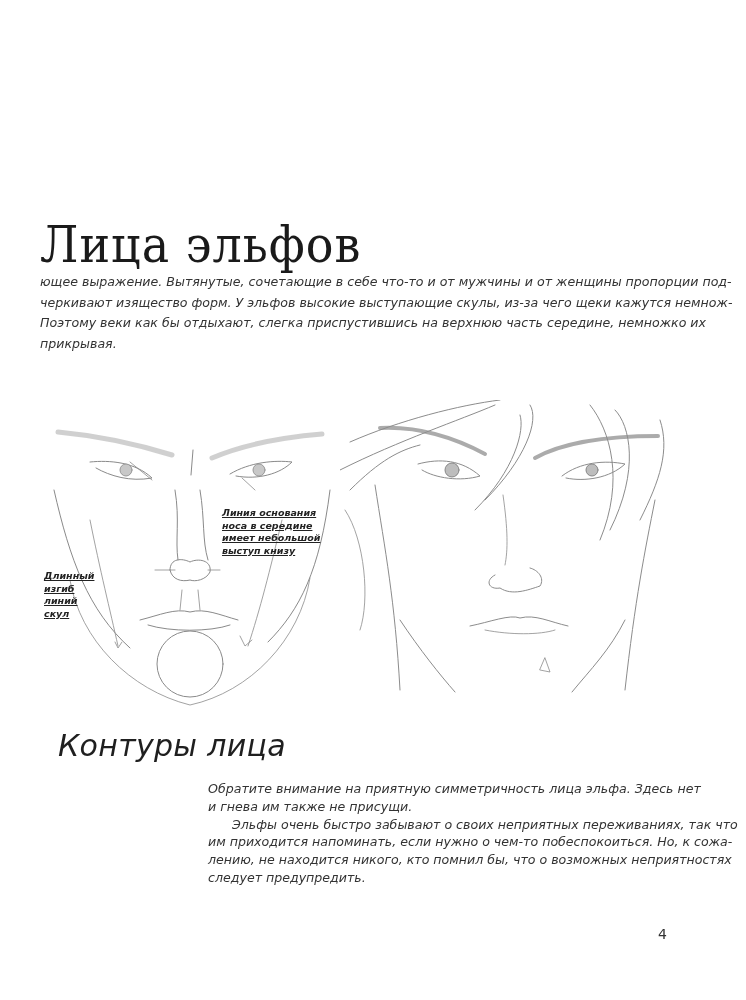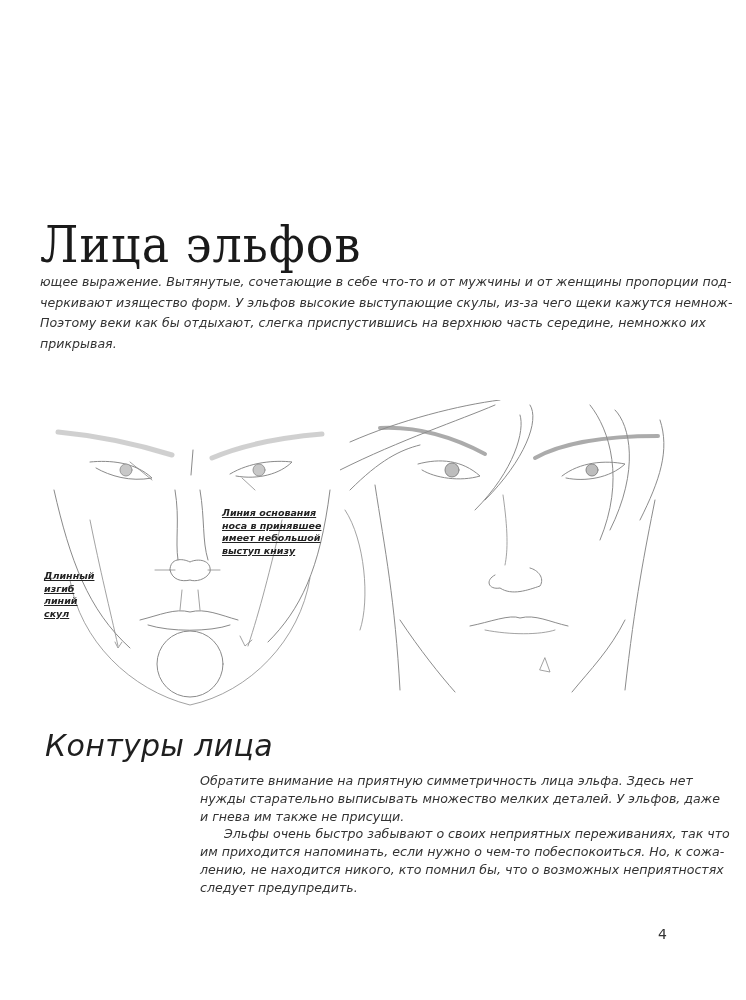--- a/index.html
+++ b/index.html
@@ -20,26 +20,26 @@
   .sketch-left { left: 30px; top: 410px; width: 320px; height: 300px; }
   .sketch-right { left: 340px; top: 400px; width: 380px; height: 320px; }
   .note {
     position: absolute; font-size: 9.5px; font-weight: bold; font-style: italic;
     line-height: 12.5px; color: #222; margin: 0;
   }
   .note .ln { display: block; white-space: nowrap; text-decoration: underline; }
   .note-nose { left: 222px; top: 507px; }
   .note-cheek { left: 44px; top: 570px; }
   .subtitle {
-    position: absolute; left: 45px; top: 726px; margin: 0;
+    position: absolute; left: 58px; top: 726px; margin: 0;
     font-size: 30px; font-weight: normal; font-style: italic; color: #1f1f1f;
     letter-spacing: 0.3px; line-height: 40px;
   }
   .body-text {
-    position: absolute; left: 196px; top: 768px; width: 500px; margin: 4px;
+    position: absolute; left: 196px; top: 768px; width: 500px; margin: 12px;
     font-size: 12.6px; line-height: 17.8px; font-style: italic; color: #333;
   }
   .body-text .ln { display: block; white-space: nowrap; }
   .body-text .indent { padding-left: 24px; }
   .page-number {
     position: absolute; left: 658px; top: 926px; font-size: 14px; color: #333;
   }
 </style>
 </head>
 <body>
@@ -117,37 +117,36 @@
   <path d="M145 230 C170 235 200 235 215 230" stroke-width="0.8"></path>
 
   <path d="M205 258 L210 272 L200 270 Z" stroke-width="0.8"></path>
 
   <path d="M60 220 C80 250 100 275 115 292"></path>
   <path d="M285 220 C270 250 250 270 232 292"></path>
 </svg>
 
 <div class="note note-nose">
   <span class="ln">Линия основания</span>
-  <span class="ln">носа в принявшее</span>
+  <span class="ln">носа в середине</span>
   <span class="ln">имеет небольшой</span>
   <span class="ln">выступ книзу</span>
 </div>
 
 <div class="note note-cheek">
   <span class="ln">Длинный</span>
   <span class="ln">изгиб</span>
   <span class="ln">линий</span>
   <span class="ln">скул</span>
 </div>
 
 <h2 class="subtitle">Контуры лица</h2>
 
 <p class="body-text">
   <span class="ln">Обратите внимание на приятную симметричность лица эльфа. Здесь нет</span>
-  <span class="ln">нужды старательно выписывать множество мелких деталей. У эльфов, даже</span>
   <span class="ln">и гнева им также не присущи.</span>
   <span class="ln indent">Эльфы очень быстро забывают о своих неприятных переживаниях, так что</span>
   <span class="ln">им приходится напоминать, если нужно о чем-то побеспокоиться. Но, к сожа-</span>
   <span class="ln">лению, не находится никого, кто помнил бы, что о возможных неприятностях</span>
   <span class="ln">следует предупредить.</span>
 </p>
 
 <div class="page-number">4</div>
 
 </body></html>

